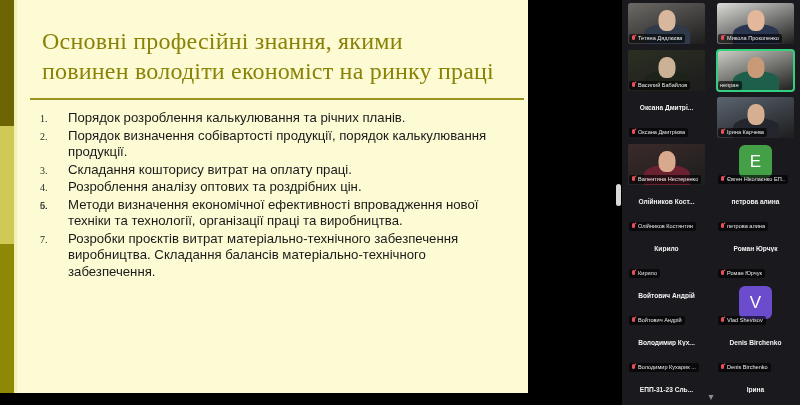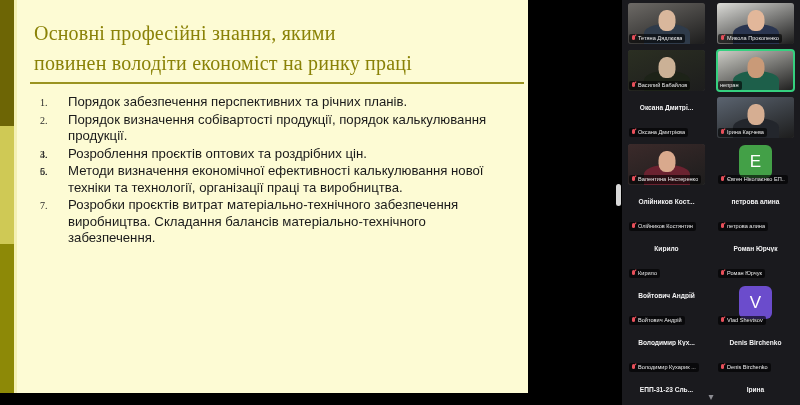--- a/index.html
+++ b/index.html
@@ -24,23 +24,23 @@
   .slide-bar{position:absolute;left:0;top:0;width:16px;height:393px;}
   .slide-bar i{position:absolute;left:0;width:16px;display:block;}
   .seg-a{top:0;height:126px;background:#6d6505;}
   .seg-b{top:126px;height:118px;background:#cfc955;}
   .seg-c{top:244px;height:149px;background:#8d8907;}
   .slide-bar .thin{left:14px;width:3px;top:0;height:393px;background:#f4f0b4;}
 
   .slide-inner{position:absolute;left:22px;top:0;right:10px;bottom:0;}
 
   .slide-title{
-    margin:4px;padding:14px 4px 0 8px;
+    margin:12px;padding:14px 4px 0 8px;
     font-family:"Liberation Serif", serif;
-    font-size:20px;line-height:30px;font-weight:400;
+    font-size:24px;line-height:30px;font-weight:400;
     color:#8a8207;letter-spacing:.2px;
     white-space:pre-line;
   }
   .title-rule{
     margin:4px 6px 0 8px;height:2px;background:#9a9320;width:494px;
   }
 
   .slide-list{
     margin:10px 0 0 0;padding:0 6px 0 8px;list-style:none;
     counter-reset:item;
@@ -165,26 +165,26 @@
         <i class="seg-b"></i>
         <i class="seg-c"></i>
         <i class="thin"></i>
       </div>
 
       <div class="slide-inner">
         <h1 class="slide-title">Основні професійні знання, якими
 повинен володіти економіст на ринку праці</h1>
         <div class="title-rule"></div>
         <ol class="slide-list" id="slide-list">
-            <li><span class="num">1.</span><span>Порядок забезпечення перспективних та річних планів.</span></li>
+            <li><span class="num">1.</span><span>Порядок розроблення калькулювання та річних планів.</span></li>
             <li><span class="num">2.</span><span>Порядок визначення собівартості продукції, порядок калькулювання продукції.</span></li>
-            <li><span class="num">3.</span></li>
-            <li><span class="num">4.</span><span>Розроблення проєктів оптових та роздрібних цін.</span></li>
+            <li><span class="num">3.</span><span>Складання кошторису витрат на оплату праці.</span></li>
+            <li><span class="num">4.</span><span>Розроблення аналізу оптових та роздрібних цін.</span></li>
             <li><span class="num">5.</span></li>
-            <li><span class="num">6.</span><span>Методи визначення економічної ефективності калькулювання нової техніки та технології, організації праці та виробництва.</span></li>
+            <li><span class="num">6.</span><span>Методи визначення економічної ефективності впровадження нової техніки та технології, організації праці та виробництва.</span></li>
             <li><span class="num">7.</span><span>Розробки проєктів витрат матеріально-технічного забезпечення виробництва. Складання балансів матеріально-технічного забезпечення.</span></li>
           </ol>
       </div>
 
     </div>
     <div class="slide-bottombox"></div>
     <div class="letterbox"></div>
     <div class="drag-handle"></div>
   </div>
 

